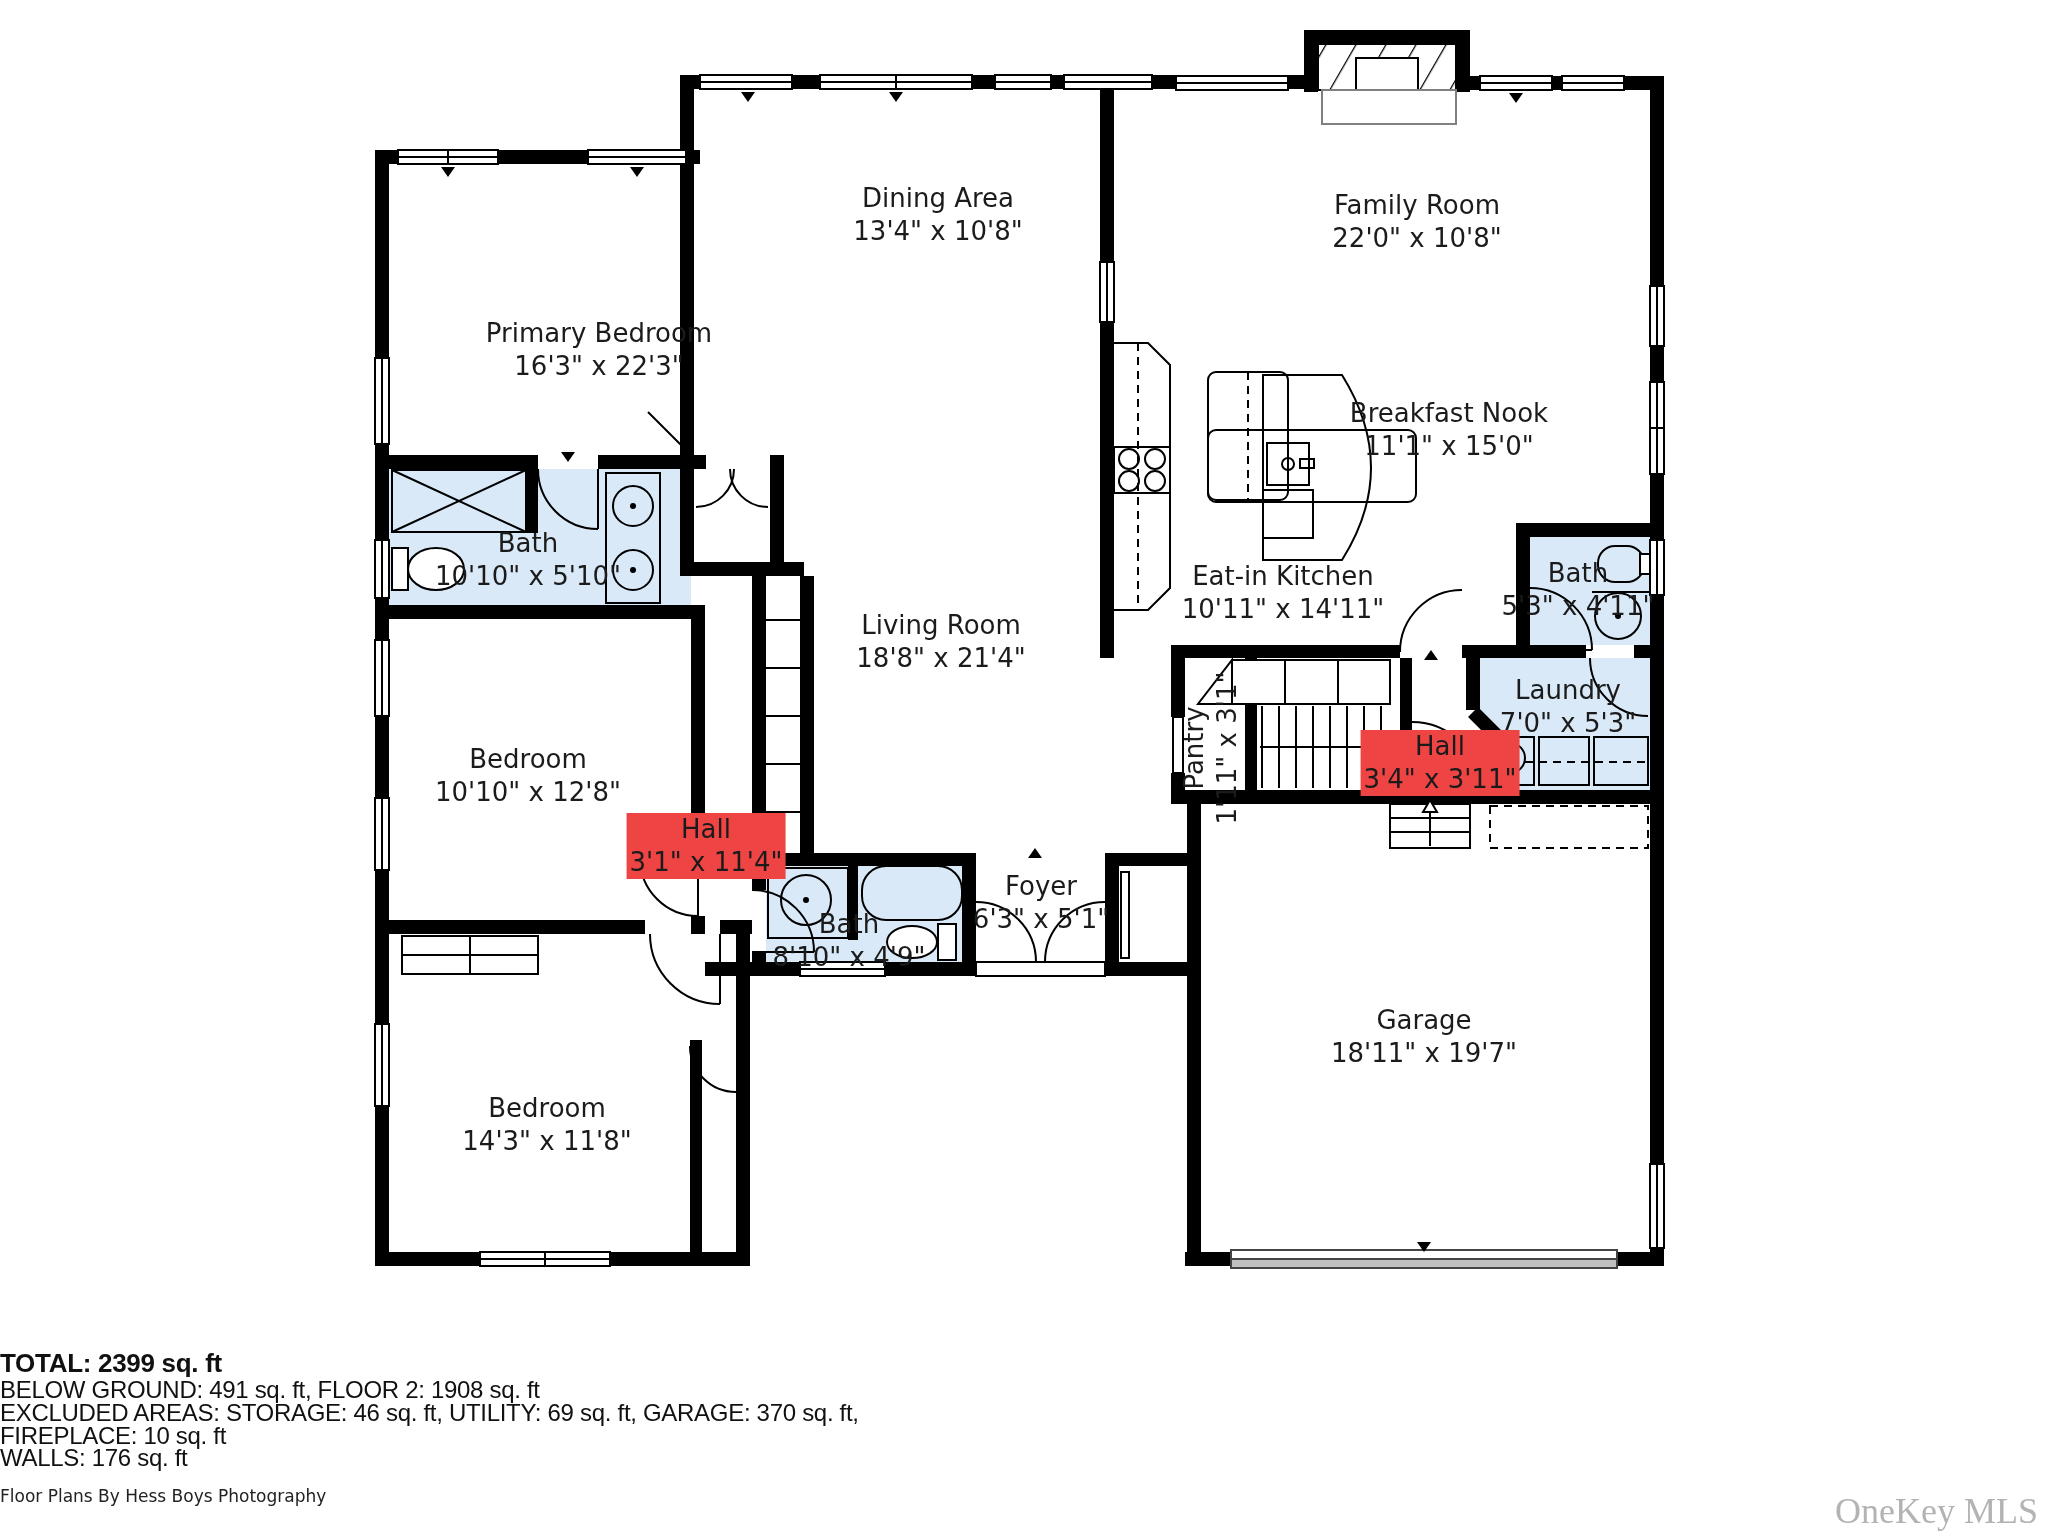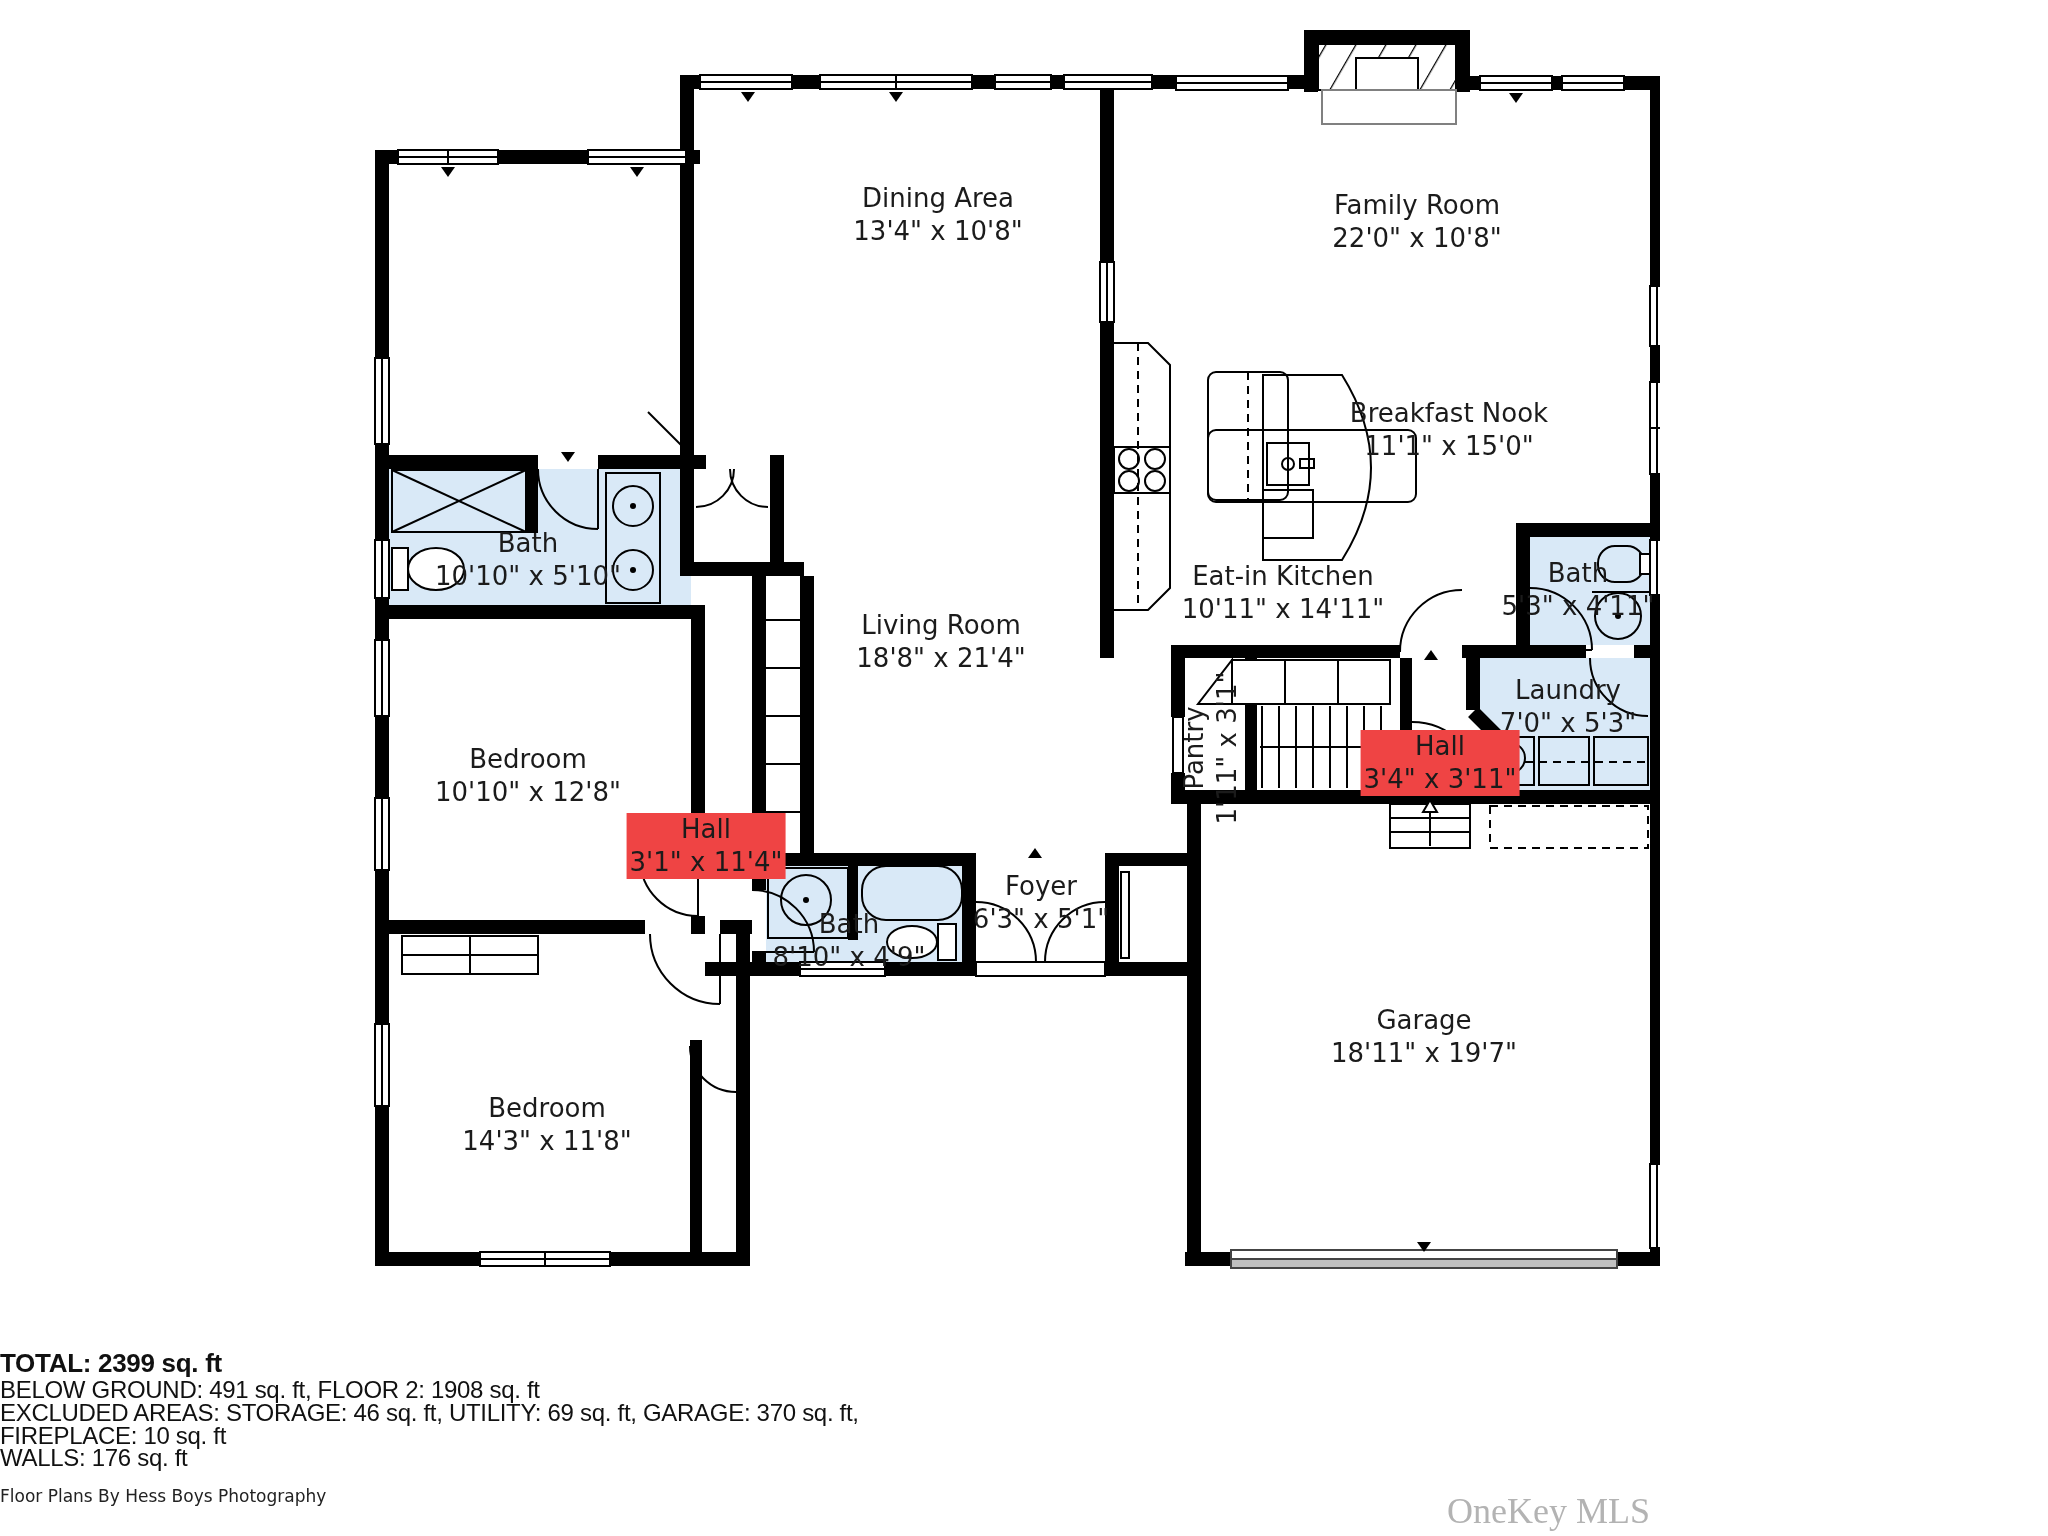--- a/index.html
+++ b/index.html
@@ -1,16 +1,16 @@
 <!DOCTYPE html>
 <html><head>
 <meta charset="utf-8">
 <style>
   html,body{margin:0;padding:0;background:#fff;}
-  #canvas{position:relative;width:1660px;height:1536px;background:#ffffff;overflow:hidden;
+  #canvas{position:relative;width:2048px;height:1536px;background:#ffffff;overflow:hidden;
           font-family:"DejaVu Sans",sans-serif;}
   svg{position:absolute;left:0;top:0;}
   .w{fill:#000;}
   .win{fill:#fff;stroke:#000;stroke-width:2;}
   .thin{fill:none;stroke:#000;stroke-width:2;}
   .thin-f{fill:#fff;stroke:#000;stroke-width:2;}
   .arc{fill:none;stroke:#000;stroke-width:2;}
   .gray{fill:none;stroke:#808080;stroke-width:2;}
   .dash{fill:none;stroke:#000;stroke-width:2;stroke-dasharray:8 6;}
   .lbl{position:absolute;transform:translate(-50%,-50%);text-align:center;
@@ -298,20 +298,24 @@
 </svg>
 
 <div class="lbl" style="left:938px;top:215px">
   <div>Dining Area</div>
   <div>13'4" x 10'8"</div>
 </div>
 <div class="lbl" style="left:1417px;top:222px">
   <div>Family Room</div>
   <div>22'0" x 10'8"</div>
 </div>
+<div class="lbl" style="left:599px;top:350px">
+  <div>Primary Bedroom</div>
+  <div>16'3" x 22'3"</div>
+</div>
 <div class="lbl" style="left:1449px;top:430px">
   <div>Breakfast Nook</div>
   <div>11'1" x 15'0"</div>
 </div>
 <div class="lbl" style="left:528px;top:560px">
   <div>Bath</div>
   <div>10'10" x 5'10"</div>
 </div>
 <div class="lbl" style="left:1283px;top:593px">
   <div>Eat-in Kitchen</div>

